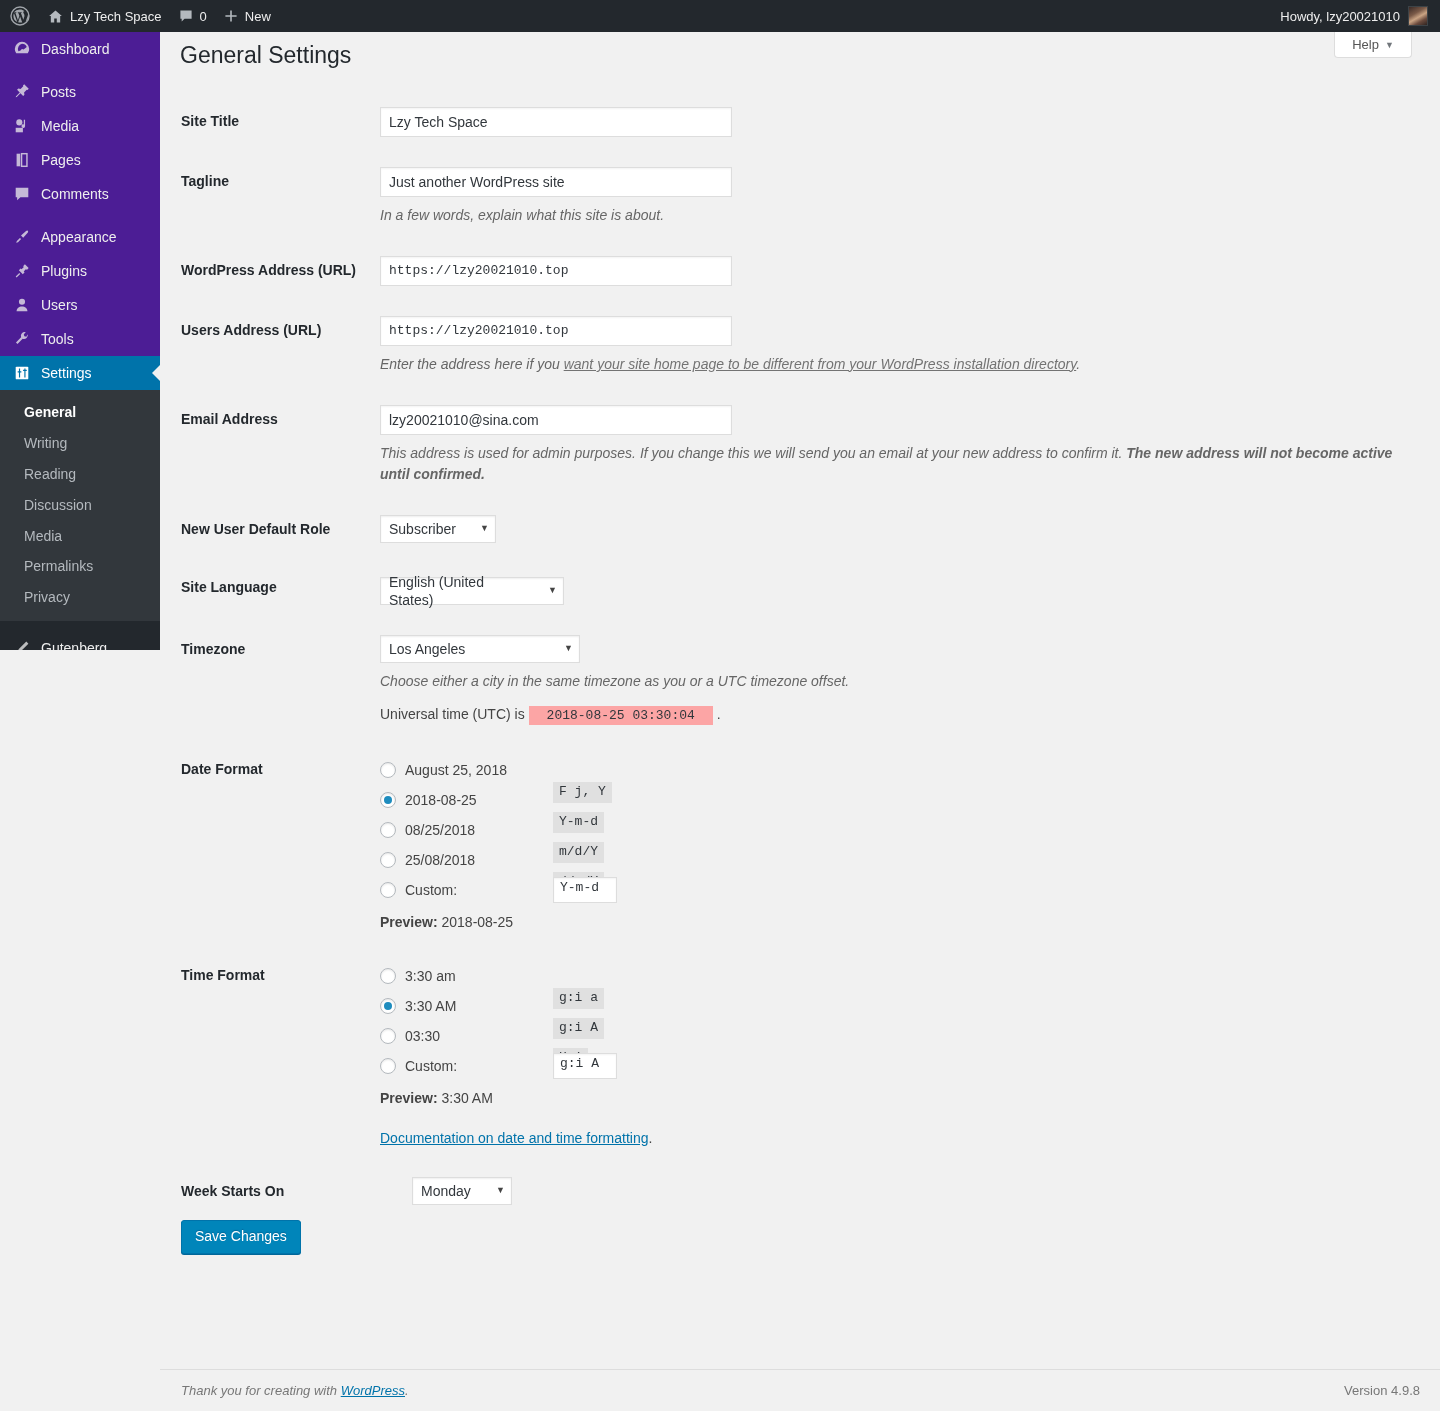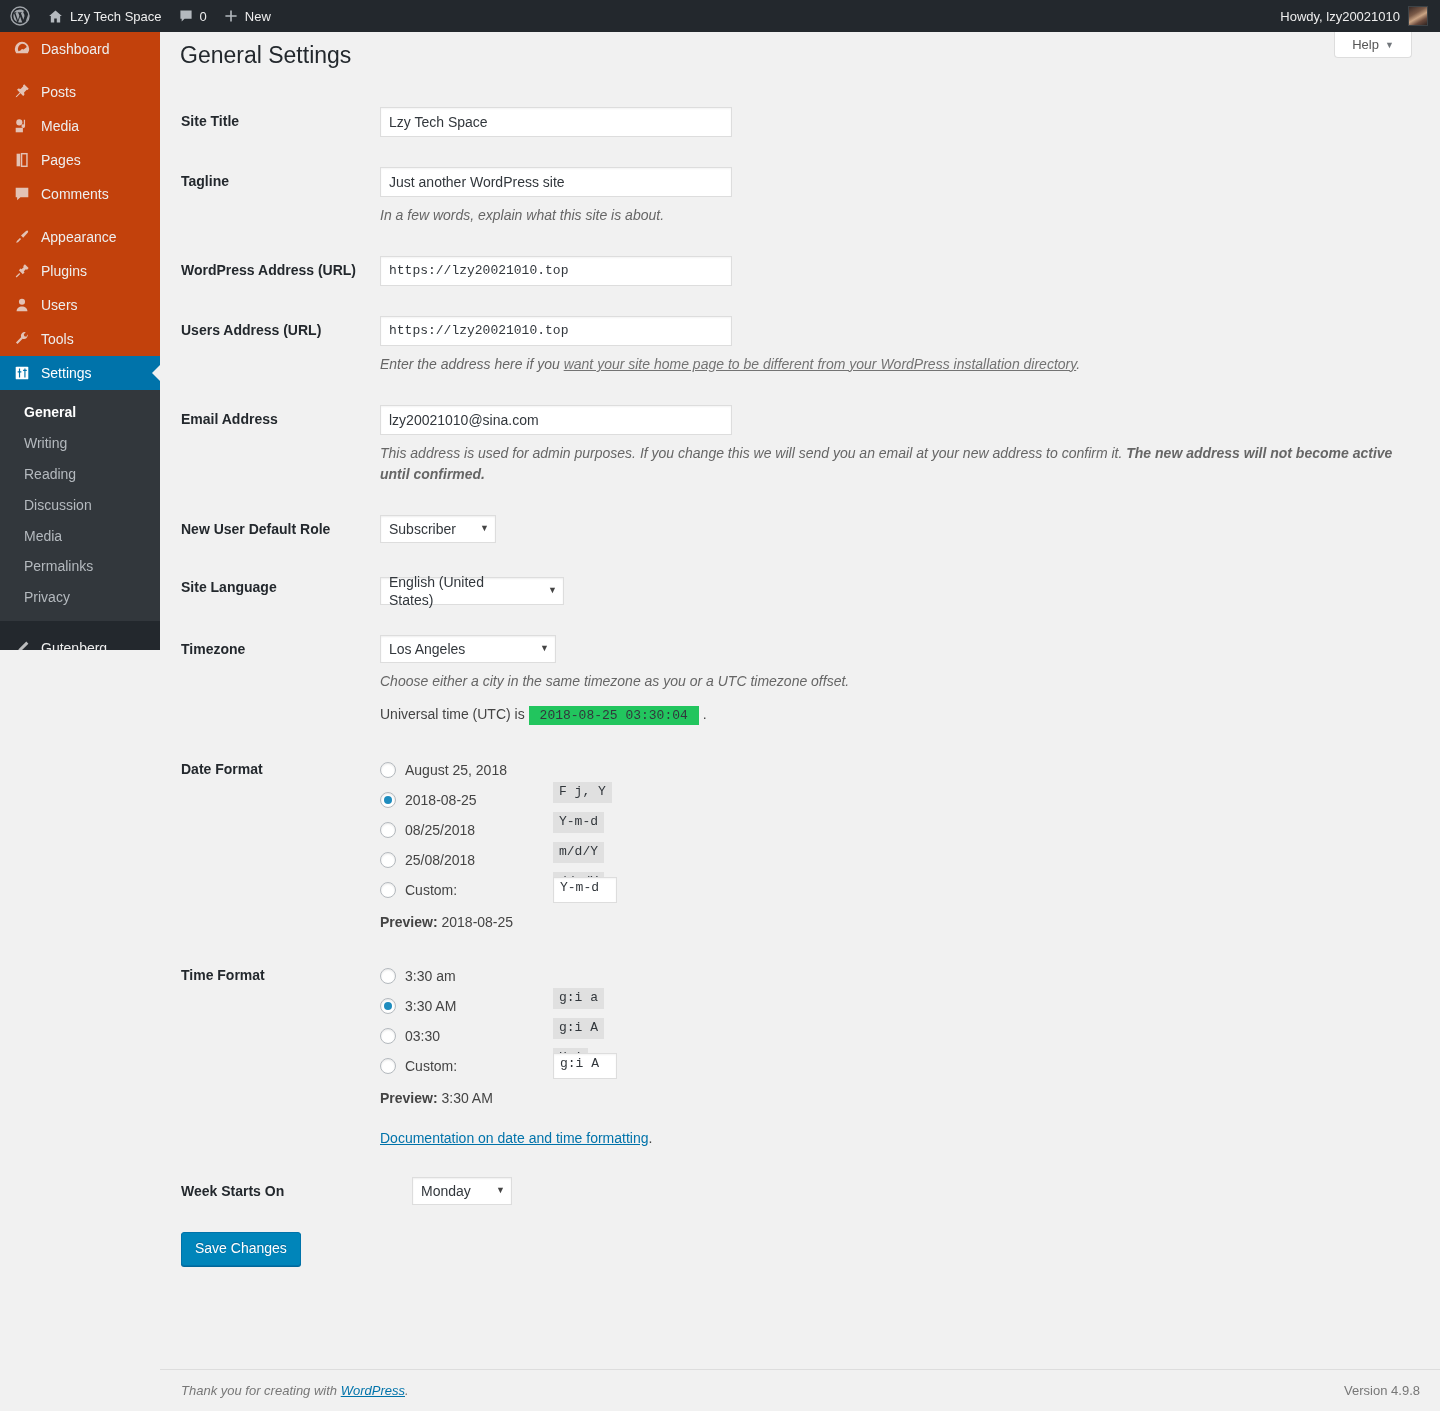--- a/index.html
+++ b/index.html
@@ -30,21 +30,21 @@
   .avatar {
     width:20px; height:20px; margin-left:8px; display:block;
     background:linear-gradient(150deg,#3a2a26 0%,#7a5a48 35%,#caa484 55%,#6b4b3e 75%,#2e2320 100%);
     border:1px solid #3d4347;
   }
   .icon-svg { display:block; }
 
   
   #sidebar {
     position:absolute; top:32px; left:0; width:160px; height:618px;
-    background:#c2410c;
+    background:#4c1d95;
     z-index:40;
     overflow:hidden;
   }
   .menu-item {
     display:flex; align-items:center;
     height:34px; padding-left:12px;
     color:#eee; font-size:14px;
     position:relative;
   }
   .menu-item .mi-icon { width:20px; height:20px; display:flex; align-items:center; justify-content:center; margin-right:9px; opacity:.75; }
@@ -129,28 +129,28 @@
   .wp-select {
     display:inline-flex; align-items:center; justify-content:space-between;
     height:28px; border:1px solid #ddd; background:#fff;
     padding:0 6px 0 8px; font-size:14px; color:#32373c;
     box-shadow:inset 0 1px 2px rgba(0,0,0,.07);
     min-width:80px;
   }
   .wp-select .caret { font-size:9px; color:#444; margin-left:16px; }
   .sel-role { width:116px;align-items:center; }
   .sel-lang { width:184px; }
-  .sel-tz   { width:176px;text-align:right; }
+  .sel-tz   { width:200px;text-align:right; }
   .sel-week { width:100px;margin-left:32px; }
 
   code.fmt {
     background:#e0e0e0; padding:2px 6px;
     font-family:"Liberation Mono", monospace; font-size:13px; color:#32373c;margin-top:44px;
   }
-  .utc-time { background:#22c55e; padding:2px 11px; font-family:"Liberation Mono", monospace; font-size:13px; color:#32373c; }
+  .utc-time { background:#fca5a5; padding:2px 18px; font-family:"Liberation Mono", monospace; font-size:13px; color:#32373c; }
   .tz-line { margin:13px 0 0 0; font-size:14px; color:#444; }
 
   
   fieldset.fmt-set { border:0; margin:0; padding:0; }
   .radio-row { display:flex; align-items:center; height:30px; }
   .radio {
     width:16px; height:16px; border-radius:50%;
     border:1px solid #b4b9be; background:#fff;
     box-shadow:inset 0 1px 2px rgba(0,0,0,.1);
     margin-right:9px; position:relative; flex:0 0 auto;
@@ -166,21 +166,21 @@
     width:64px; height:26px; border:1px solid #ddd; background:#fff;
     padding:2px 6px; font-family:"Liberation Mono", monospace; font-size:13px; color:#32373c;
     box-shadow:inset 0 1px 2px rgba(0,0,0,.05);
   }
   .preview-line { margin:8px 0 0 0; font-size:14px; color:#444; }
   .preview-line .pv-label { font-weight:bold; }
   .doc-link { display:inline-block; margin-top:21px; font-size:14px; color:#0073aa; text-decoration:underline; }
   .doc-period { color:#444; text-decoration:none; }
 
   
-  #submit-wrap { padding:0 0 0 21px; margin-top:12px; }
+  #submit-wrap { padding:0 0 0 21px; }
   .button-primary {
     display:inline-block;
     background:#0085ba; border:1px solid #0073aa;
     color:#fff; font-size:14px; padding:6px 13px;
     border-radius:3px; line-height:1.4;
     box-shadow:0 1px 0 #006799;
     text-shadow:0 -1px 1px #006799;
   }
 
   

